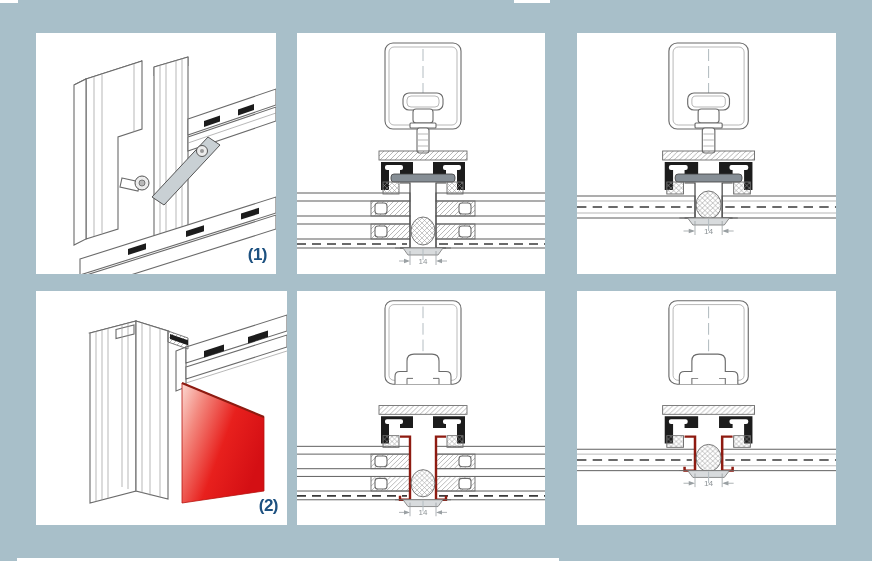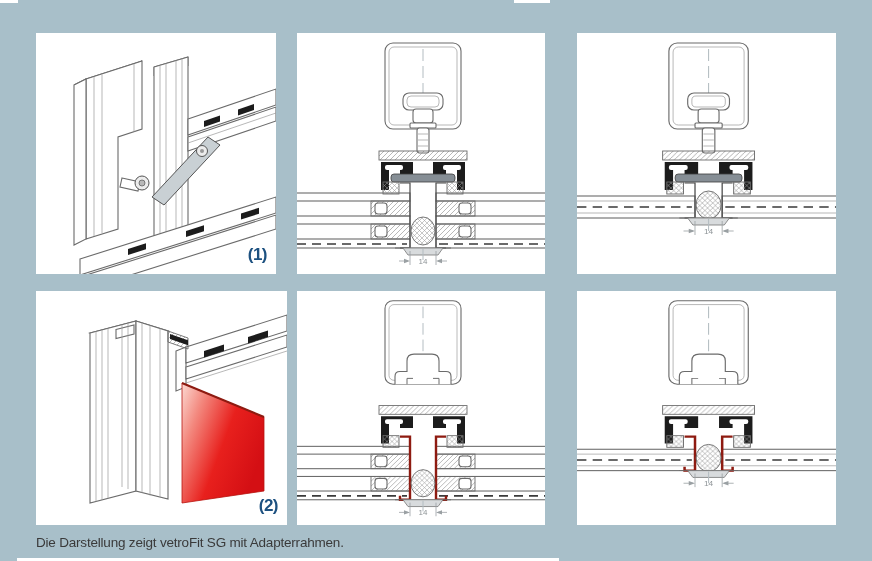--- a/index.html
+++ b/index.html
@@ -362,14 +362,13 @@
           <line class="dim" x1="139" y1="188" x2="139" y2="202"></line>
         <line class="dim" x1="102" y1="198" x2="111" y2="198"></line>
           <line class="dim" x1="141" y1="198" x2="150" y2="198"></line>
         <path class="arrow" d="M113,198 l-6,-2.2 l0,4.4 Z"></path>
           <path class="arrow" d="M139,198 l6,-2.2 l0,4.4 Z"></path>
         <text class="dimtxt" x="126" y="201" text-anchor="middle">14</text>
       </g>
     </svg>
   </div>
 
-  <div id="caption">Die Darstellung zeigt vetroFit SG mit Adapterrahmen.</div>
 </div>
 
 </body></html>

